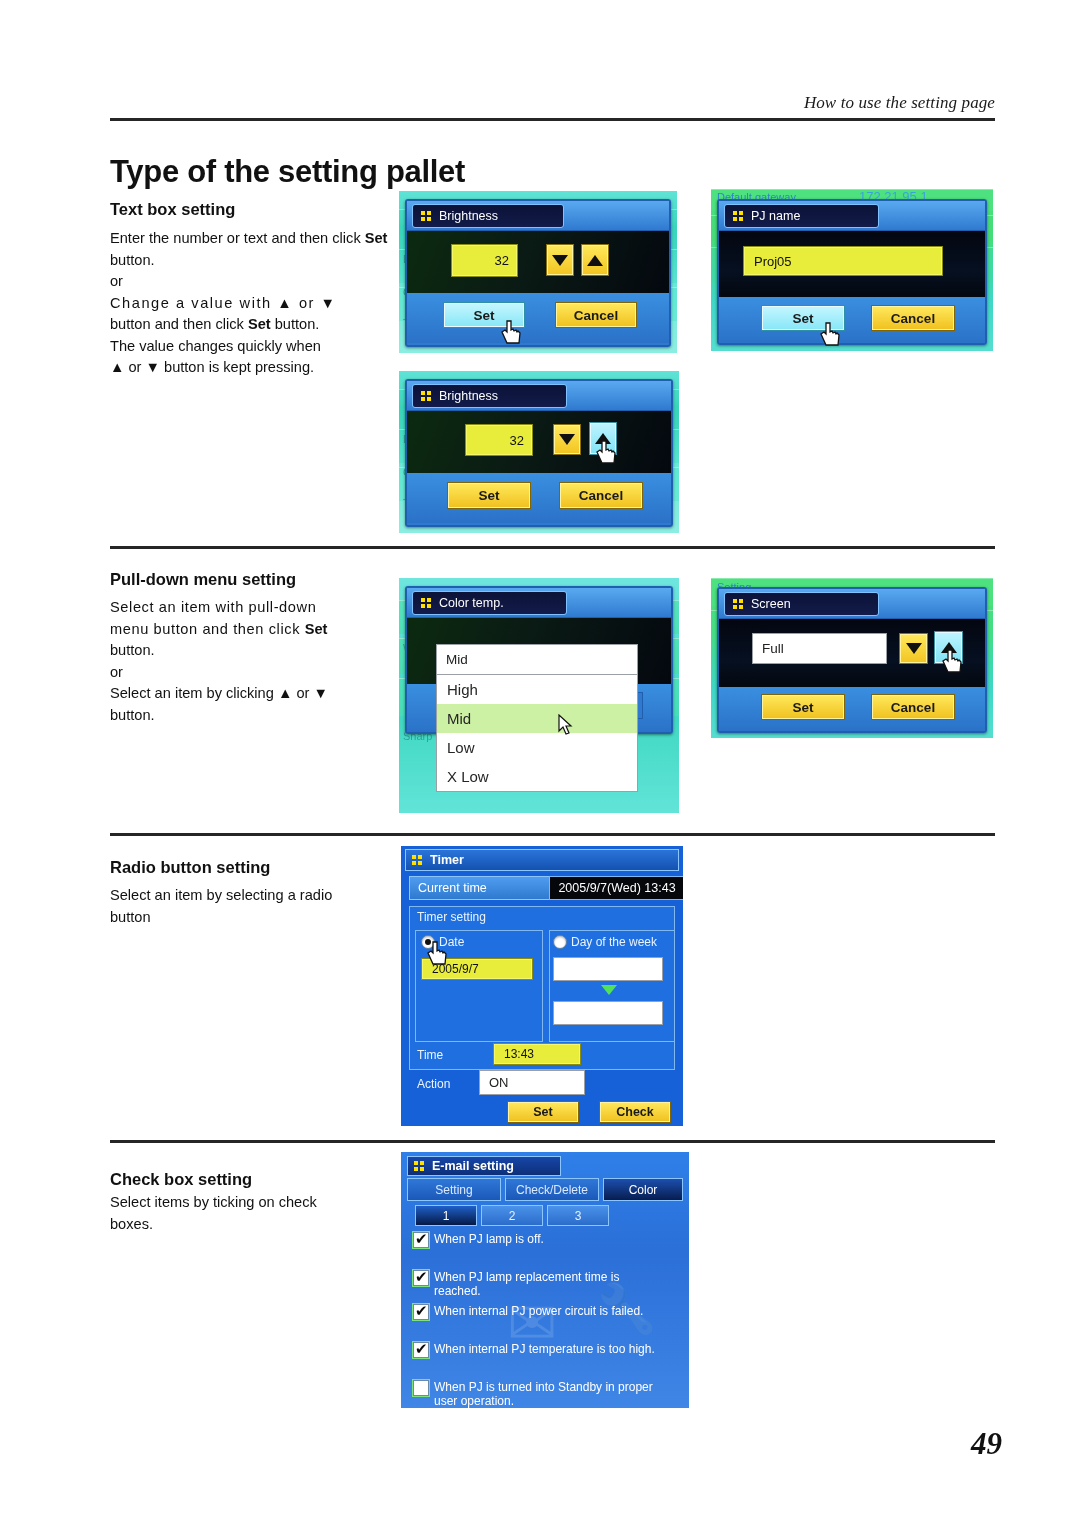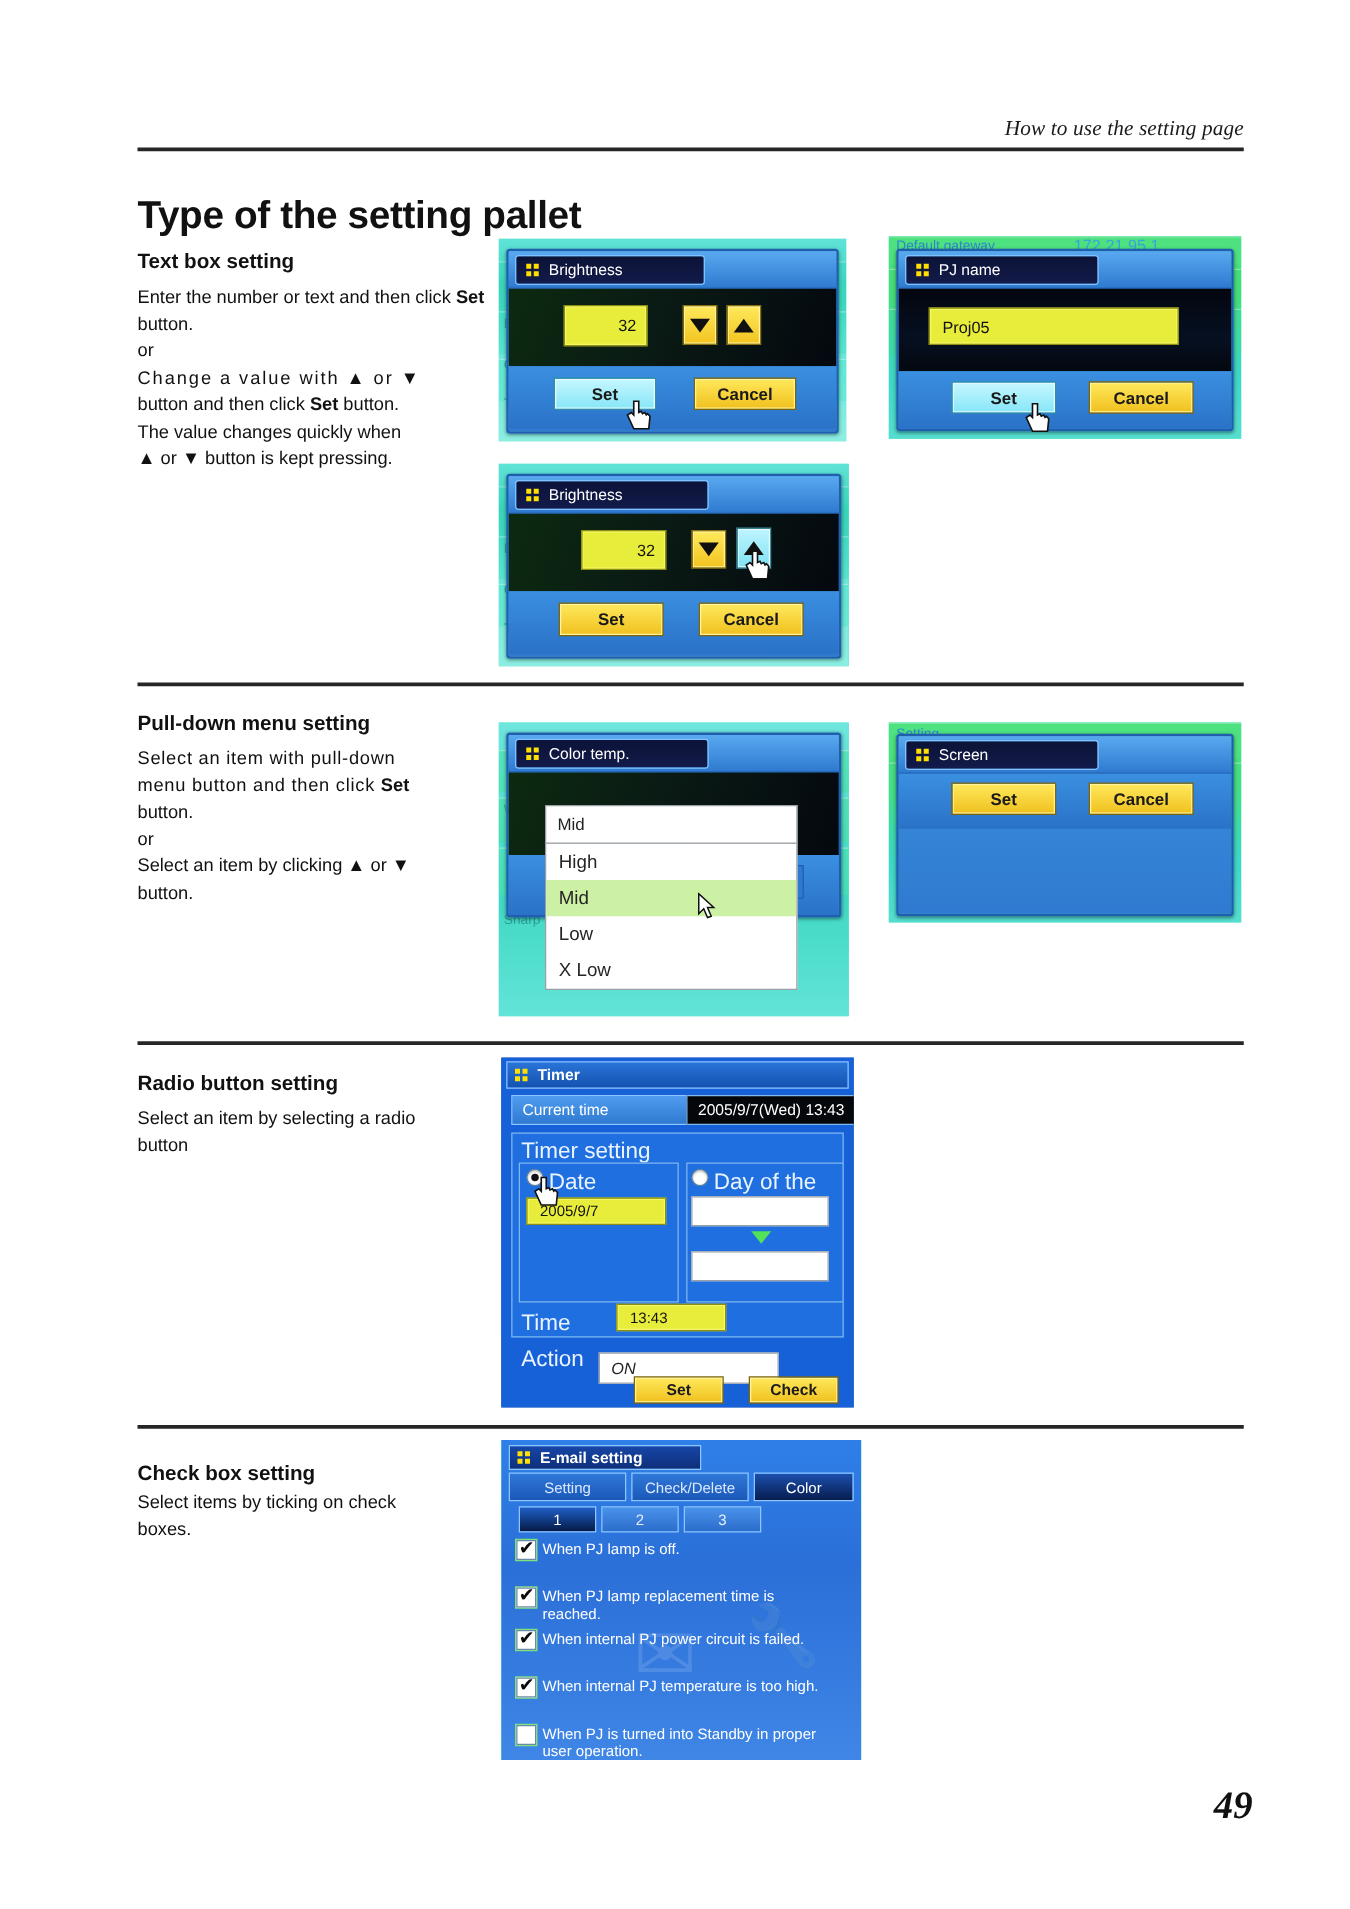--- a/index.html
+++ b/index.html
@@ -219,21 +219,21 @@
     background:#06070b; color:#fff;
     border:1px solid #7fb8ef;
     display:flex; align-items:center; justify-content:center;
     font-size:12.5px;
   }
   .tmr-group {
     position:absolute;
     background:#1f6fe0;
     border:1px solid #7fb8ef;
   }
-  .tmr-label { position:absolute; color:#eaf4ff; font-size:18px; }
+  .tmr-label { position:absolute; color:#eaf4ff; font-size:12px; }
   .radio {
     position:absolute; width:14px; height:14px; border-radius:50%;
     background:#ffffff; border:1px solid #5a7fa0;
     box-shadow:inset 0 1px 2px rgba(0,0,0,.3);
   }
   .radio.on::after{
     content:""; position:absolute; left:3px; top:3px;
     width:6px; height:6px; border-radius:50%; background:#111;
   }
   .greenarrow {
@@ -495,20 +495,34 @@
         <div class="pallet-tab" style="width:155px;">
           <span class="dots">
               <i></i>
               <i></i>
               <i></i>
               <i></i>
             </span>
           <span>Screen</span>
         </div>
       </div>
+      <div class="pallet-body" style="height:68px;">
+        <div class="selbox" style="left:33px; top:14px; width:135px; height:31px;">Full</div>
+        <div class="arrowbtn" style="left:180px; top:14px; width:29px; height:31px;">
+            <span class="tri down"></span>
+          </div>
+        <div class="arrowbtn hl" style="left:215px; top:12px; width:29px; height:33px;">
+            <span class="tri up"></span>
+          </div>
+        <div class="cursor-hand" style="left:222px; top:29px;">
+          <svg viewBox="0 0 22 26" width="22" height="26">
+              <path d="M7 2 L7 13 L5 11 L2 13 L7 24 L19 24 L20 14 L18 12 L17 13 L16 11 L14 12 L13 10 L11 11 L11 2 Z" fill="#fff" stroke="#111" stroke-width="1.3"></path>
+            </svg>
+        </div>
+      </div>
       <div class="pallet-foot" style="height:44px;">
         <div class="btn" style="left:42px; top:7px; width:84px; height:26px;">Set</div>
         <div class="btn" style="left:152px; top:7px; width:84px; height:26px;">Cancel</div>
       </div>
     </div>
   </div>
 
   <div class="rule-sec" style="top:833px"></div>
 
   <div class="sec-head" style="top:858px">Radio button setting</div>
@@ -550,21 +564,21 @@
       <div class="tmr-group" style="left:148px; top:84px; width:126px; height:112px; background:#1f6fe0;"></div>
       <div class="radio" style="left:152px; top:89px;"></div>
       <div class="tmr-label" style="left:170px; top:89px;">Day of the week</div>
       <div class="selbox" style="left:152px; top:111px; width:110px; height:24px; font-size:12px;"></div>
       <div class="greenarrow" style="left:200px; top:139px;"></div>
       <div class="selbox" style="left:152px; top:155px; width:110px; height:24px; font-size:12px;"></div>
 
       <div class="tmr-label" style="left:16px; top:202px;">Time</div>
       <div class="txtbox left" style="left:92px; top:197px; width:88px; height:22px; font-size:12px;">13:43</div>
       <div class="tmr-label" style="left:16px; top:231px;">Action</div>
-      <div class="selbox" style="left:78px; top:236px; width:144px; height:25px; font-size:13px;font-style:italic;">ON</div>
+      <div class="selbox" style="left:78px; top:224px; width:106px; height:25px; font-size:13px;">ON</div>
 
       <div class="btn" style="left:106px; top:255px; width:72px; height:22px; font-size:12.5px;">Set</div>
       <div class="btn" style="left:198px; top:255px; width:72px; height:22px; font-size:12.5px;">Check</div>
     </div>
   </div>
 
   <div class="rule-sec" style="top:1140px"></div>
 
   <div class="sec-head" style="top:1170px">Check box setting</div>
   <div class="sec-body" style="top:1192px">

